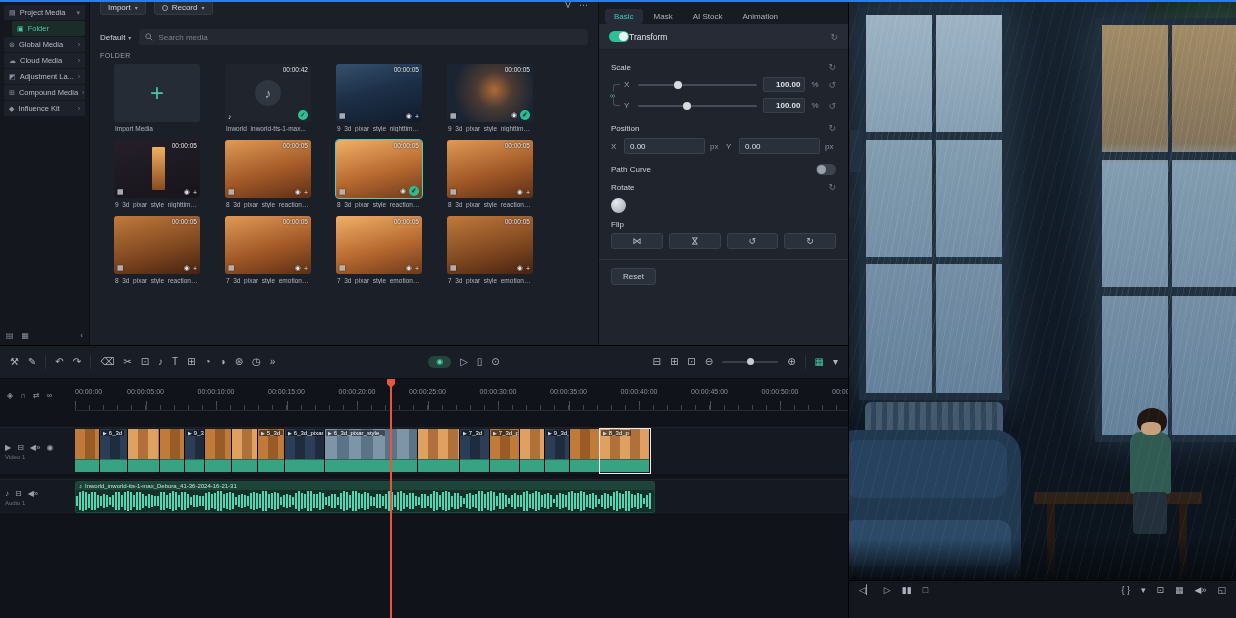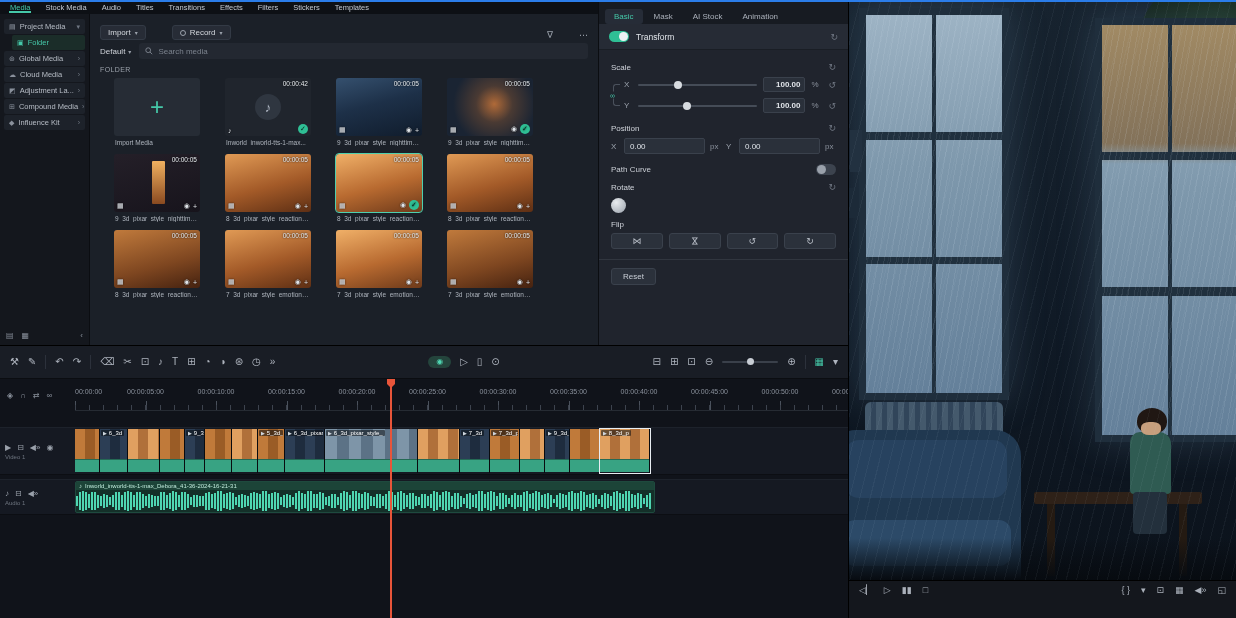--- a/index.html
+++ b/index.html
@@ -21,21 +21,21 @@
   .sidebar { width:90px; background:#14171d; display:flex; flex-direction:column; padding:4px 0 2px; border-right:1px solid #0b0d11; }
   .side-item { display:flex; align-items:center; gap:4px; margin:1px 4px; padding:3px 5px; background:#1d222a; border-radius:2px; color:#b6bcc5; font-size:7.5px; cursor:pointer; white-space:nowrap; overflow:hidden; }
   .side-item.active { color:#45c8a8; background:#1b2d29; }
   .side-item.indent { margin-left:12px; }
   .si-icon { font-size:7px; color:#8a919c; flex:none; }
   .side-item.active .si-icon { color:#45c8a8; }
   .si-chev { margin-left:auto; font-size:7px; color:#707783; }
   .side-footer { margin-top:auto; display:flex; gap:8px; align-items:center; padding:3px 6px; color:#8a919c; font-size:8px; }
   .collapse { margin-left:auto; cursor:pointer; }
   .media-main { flex:1; display:flex; flex-direction:column; background:#1b2028; min-width:0; }
-  .media-toolbar { height:26px; display:flex; align-items:flex-end; gap:26px; padding:0 10px; }
+  .media-toolbar { height:26px; display:flex; align-items:flex-start; gap:8px; padding:0 10px; }
   .btn { display:flex; align-items:center; gap:4px; background:#272c36; border:1px solid #333a45; border-radius:3px; color:#d3d7dd; font-size:8px; padding:2px 7px; font-family:inherit; cursor:pointer; }
   .rec-dot { width:6px; height:6px; border:1.5px solid #9aa1ab; border-radius:50%; }
   .caret { font-size:6px; color:#9aa1ab; }
   .spacer { flex:1; }
   .tb-icon { color:#9aa1ab; font-size:9px; cursor:pointer; }
   .search-row { height:22px; display:flex; align-items:center; gap:8px; padding:0 10px; }
   .dd { display:flex; align-items:center; gap:3px; font-size:8px; color:#cfd3da; cursor:pointer; }
   .search-box { flex:1; background:#232831; border-radius:3px; height:16px; display:flex; align-items:center; gap:5px; padding:0 6px; }
   .search-box svg { flex:none; }
   .search-box input { flex:1; background:transparent; border:none; outline:none; color:#aeb4bd; font-size:8px; font-family:inherit; min-width:0; }
@@ -61,21 +61,21 @@
   .hov { position:absolute; bottom:2px; right:3px; display:flex; gap:3px; align-items:center; font-size:7px; color:#dfe3e8; text-shadow:0 0 2px #000; }
   .check { width:10px; height:10px; border-radius:50%; background:#2fbf95; color:#06231a; font-size:7px; display:flex; align-items:center; justify-content:center; }
   .check.abs { position:absolute; bottom:2px; right:3px; }
   .tile-name { font-size:6.5px; color:#aeb4bd; white-space:nowrap; overflow:hidden; text-overflow:ellipsis; padding:0 1px; }
 
   
   .properties { width:250px; background:#20242d; border-left:1px solid #0b0d11; display:flex; flex-direction:column; color:#c9cdd4; }
   .prop-tabs { height:24px; background:#171b22; display:flex; align-items:center; gap:2px; padding:0 6px; }
   .ptab { font-size:8px; color:#aab0ba; padding:3px 9px; border-radius:3px; cursor:pointer;margin-top:8px; }
   .ptab.active { background:#262c37; color:#45c8a8; }
-  .transform-row { height:26px; background:#262b35; display:flex; align-items:center; gap:7px; padding:7px 10px; border-bottom:1px solid #1a1e25; }
+  .transform-row { height:26px; background:#262b35; display:flex; align-items:center; padding:7px 10px; border-bottom:1px solid #1a1e25; }
   .toggle { width:20px; height:11px; border-radius:6px; position:relative; flex:none; cursor:pointer; }
   .toggle.on { background:#2fbf95; }
   .toggle.on:after { content:""; position:absolute; right:1px; top:1px; width:9px; height:9px; border-radius:50%; background:#eef2f4; }
   .toggle.off { background:#3c434e; }
   .toggle.off:after { content:""; position:absolute; left:1px; top:1px; width:9px; height:9px; border-radius:50%; background:#9aa1ab; }
   .tr-label { font-size:8.5px; color:#dfe3e8; }
   .dim-ic { color:#6f7682; font-size:9px; cursor:pointer; }
   .prop-body { flex:1; padding:5px 12px 6px; display:flex; flex-direction:column; font-size:8px; overflow:hidden; }
   .sec-row { display:flex; align-items:center; margin-top:7px; color:#cfd3da; }
   .scale-sliders { position:relative; padding-left:13px; margin-top:2px; }
@@ -187,31 +187,20 @@
 </head>
 <body>
 
 <div class="app">
   <div class="top-line"></div>
 
   <div class="left-col">
     <div class="top-row">
 
       <div class="media-browser">
-        <div class="menubar">
-            <span class="mb-item active">Media</span>
-            <span class="mb-item">Stock Media</span>
-            <span class="mb-item">Audio</span>
-            <span class="mb-item">Titles</span>
-            <span class="mb-item">Transitions</span>
-            <span class="mb-item">Effects</span>
-            <span class="mb-item">Filters</span>
-            <span class="mb-item">Stickers</span>
-            <span class="mb-item">Templates</span>
-          </div>
         <div class="browser-body">
           <aside class="sidebar">
             <div>
                 <div class="side-item">
      <span class="si-icon">▤</span>
      <span>Project Media</span>
      <span class="si-chev">▾</span>
    </div>
                 <div class="side-item active indent">
      <span class="si-icon">▣</span>

